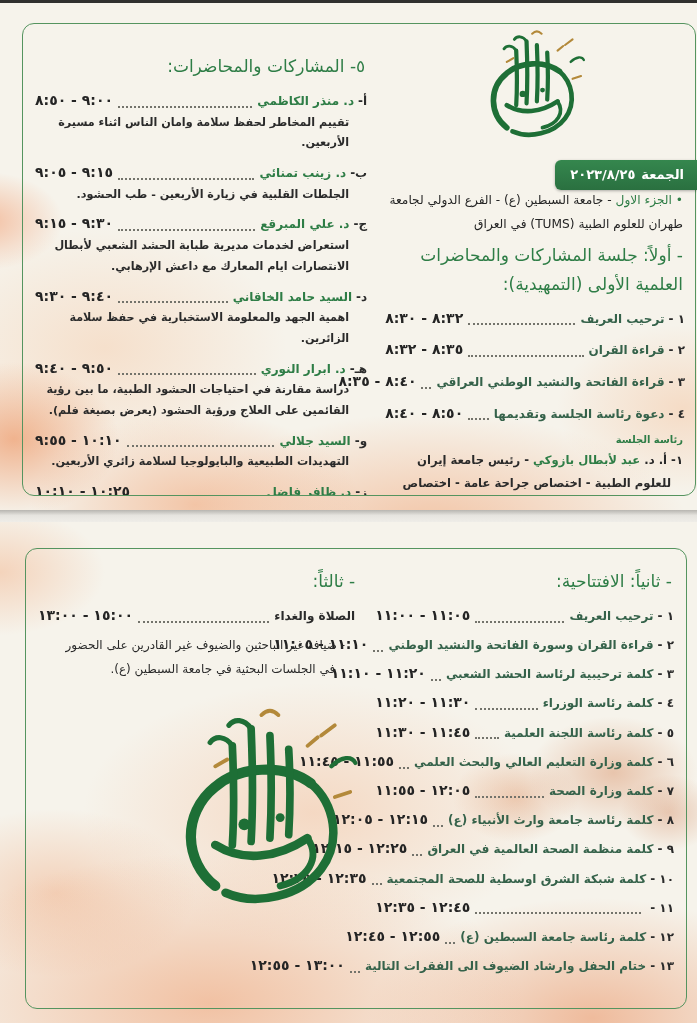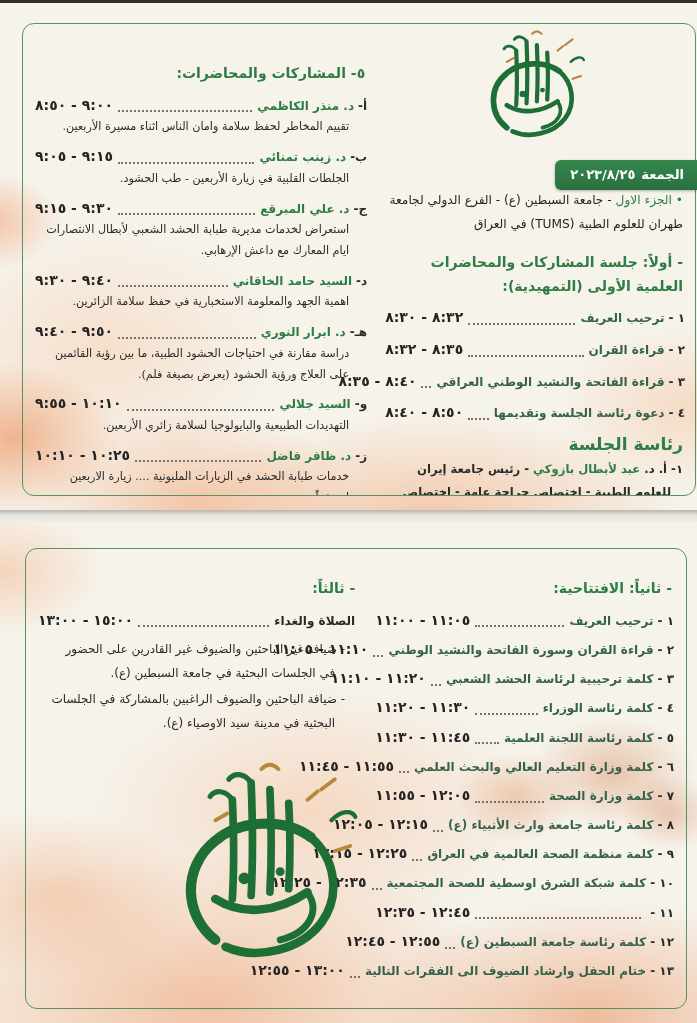--- a/index.html
+++ b/index.html
@@ -52,36 +52,36 @@
     background:linear-gradient(#35874e,#2a7040);color:#fff;
     font-size:13px;font-weight:bold;line-height:1;
     padding:8px 13px 9px 15px;border-radius:6px 0 0 6px;
     box-shadow:0 1px 3px rgba(0,0,0,.3);
     display:flex;gap:6px;align-items:center;direction:rtl;white-space:nowrap;
   }
   .num-ltr{direction:ltr;unicode-bidi:isolate;white-space:nowrap}
 
   .intro{font-size:12.2px;font-weight:normal;color:#252525;line-height:2;margin:34px 2px 2px}
   .green{color:#2e7d46}
-  .heading{color:#2e7d46;font-size:14px;font-weight:bold;line-height:1.7;margin:14px 2px 9px}
-  .sub-heading{color:#2e7d46;font-size:17px;font-weight:bold;margin:8px 2px 4px}
+  .heading{color:#2e7d46;font-size:17px;font-weight:normal;line-height:1.7;margin:4px 2px 9px}
+  .sub-heading{color:#2e7d46;font-size:10px;font-weight:bold;margin:8px 2px 4px}
 
   .row{display:flex;align-items:baseline;font-weight:bold;font-size:12px;line-height:1.55;margin-bottom:10px}
   .row .num{color:#2b2b2b;margin-left:4px;white-space:nowrap}
   .row .ttl{color:#35624a;white-space:nowrap}
   .row .ttl-dark{color:#2b2b2b;white-space:nowrap}
   .dots{flex:1;margin:0 5px;border-bottom:2px dotted #73736b;align-self:flex-end;margin-bottom:4px;min-width:10px}
   .time{direction:ltr;unicode-bidi:isolate;white-space:nowrap;color:#242424;font-size:14px}
 
   .p2-rows .row{margin-bottom:7.5px}
 
   .chair{font-size:11.6px;font-weight:bold;color:#2a2a2a;line-height:1.95;padding-right:12px;text-indent:-12px;margin:0 2px 1px}
   .lecture .row{margin-bottom:1px}
   .lecture{margin-bottom:8px}
-  .desc{font-size:11.2px;font-weight:normal;color:#2a2a2a;line-height:1.85;padding-right:16px;margin:0 2px 0 0}
+  .desc{font-size:11.2px;font-weight:bold;color:#2a2a2a;line-height:1.85;padding-right:16px;margin:0 2px 0 0}
   .note{font-size:12px;font-weight:normal;color:#2a2a2a;line-height:2;padding-right:10px;text-indent:-10px;margin:2px 12px 2px}
   .meal-row{margin:4px 2px 6px}
 </style>
 </head>
 <body>
 
 <svg width="0" height="0" style="position:absolute" aria-hidden="true">
   <symbol id="emblem" viewBox="0 0 120 132">
     <g fill="none" stroke="#1e6f36" stroke-linecap="round">
       <path d="M30 104 C12 90 10 62 30 46 C44 34 70 32 86 44" stroke-width="6"></path>
@@ -364,21 +364,20 @@
         <div class="row meal-row">
           <span class="ttl-dark">الصلاة والغداء</span>
           <span class="dots"></span>
           <span class="time">١٥:٠٠ - ١٣:٠٠</span>
         </div>
 
         <div>
 
             <div class="note">- ضيافة غير الباحثين والضيوف غير القادرين على الحضور في الجلسات البحثية في جامعة السبطين (ع).</div>
 
-            <div class="note">- ضيافة الباحثين والضيوف الراغبين بالمشاركة في الجلسات البحثية في مدينة سيد الاوصياء (ع).</div>
           </div>
 
         <svg class="logo logo-bottom">
             <use href="#emblem"></use>
           </svg>
       </div>
 
     </div>
   </div>
 </div>

